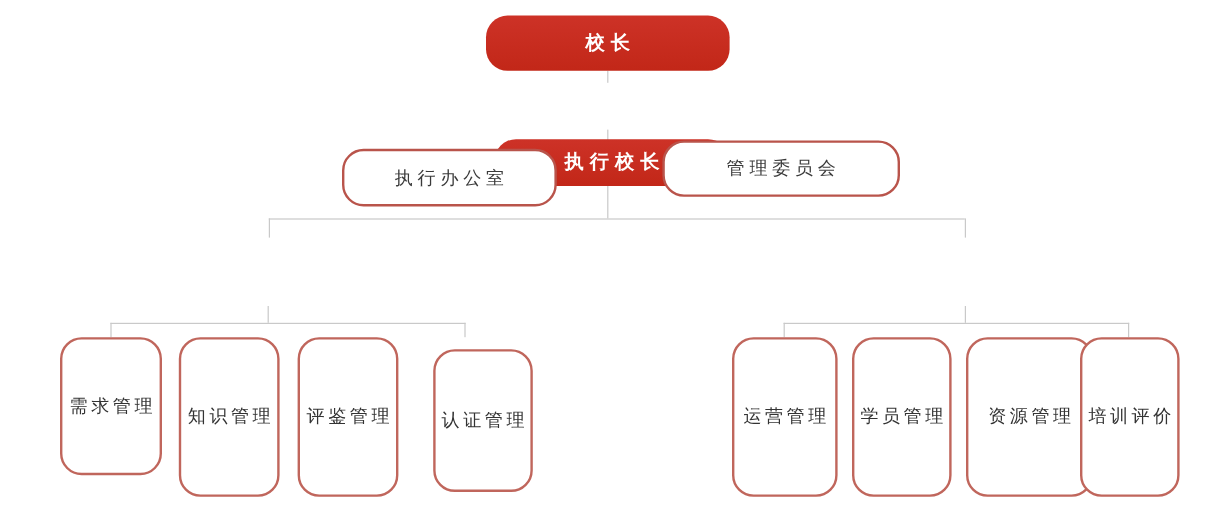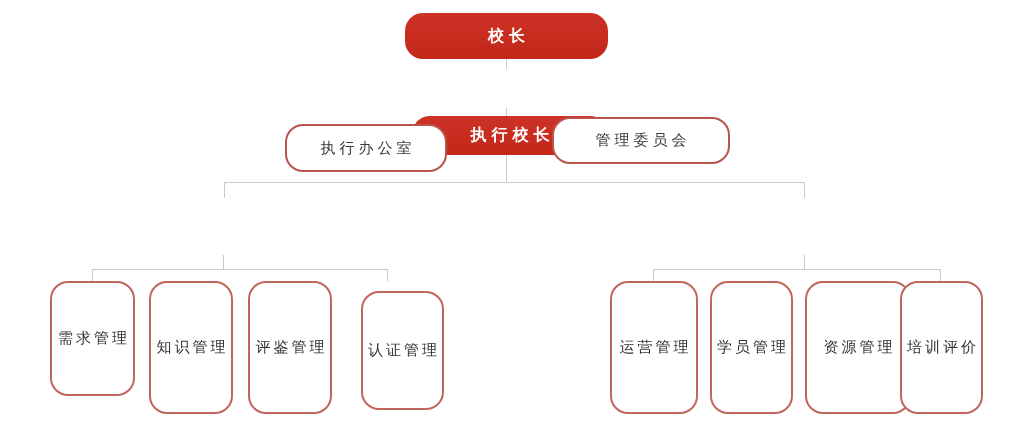--- a/index.html
+++ b/index.html
@@ -67,23 +67,23 @@
 
   <div class="line vline" style="left:804px;top:255px;height:14px;"></div>
   <div class="line hline" style="left:653px;top:269px;width:288px;"></div>
   <div class="line vline" style="left:653px;top:269px;height:12px;"></div>
   <div class="line vline" style="left:940px;top:269px;height:12px;"></div>
 
   <div class="node red-node" style="left:405px;top:13px;width:203px;height:46px;">校长</div>
 
   <div class="node red-node" style="left:412px;top:69px;width:196px;height:39px;margin-top:47px;">执行校长</div>
 
-  <div class="node outline-node" style="left:285px;top:124px;width:162px;height:48px;">执行办公室</div>
+  <div class="node outline-node" style="left:285px;top:124px;width:179px;height:48px;">执行办公室</div>
 
-  <div class="node outline-node" style="left:552px;top:117px;width:178px;height:47px;">管理委员会</div>
+  <div class="node outline-node" style="left:552px;top:117px;width:198px;height:47px;">管理委员会</div>
 
 
 
   <div class="node dept-node" style="left:50px;top:281px;width:85px;height:115px;">需求管理</div>
   <div class="node dept-node" style="left:149px;top:281px;width:84px;height:133px;">知识管理</div>
   <div class="node dept-node" style="left:248px;top:281px;width:84px;height:133px;">评鉴管理</div>
   <div class="node dept-node" style="left:345px;top:291px;width:83px;height:119px;margin-left:16px;">认证管理</div>
 
   <div class="node dept-node" style="left:610px;top:281px;width:88px;height:133px;">运营管理</div>
   <div class="node dept-node" style="left:710px;top:281px;width:83px;height:133px;">学员管理</div>

